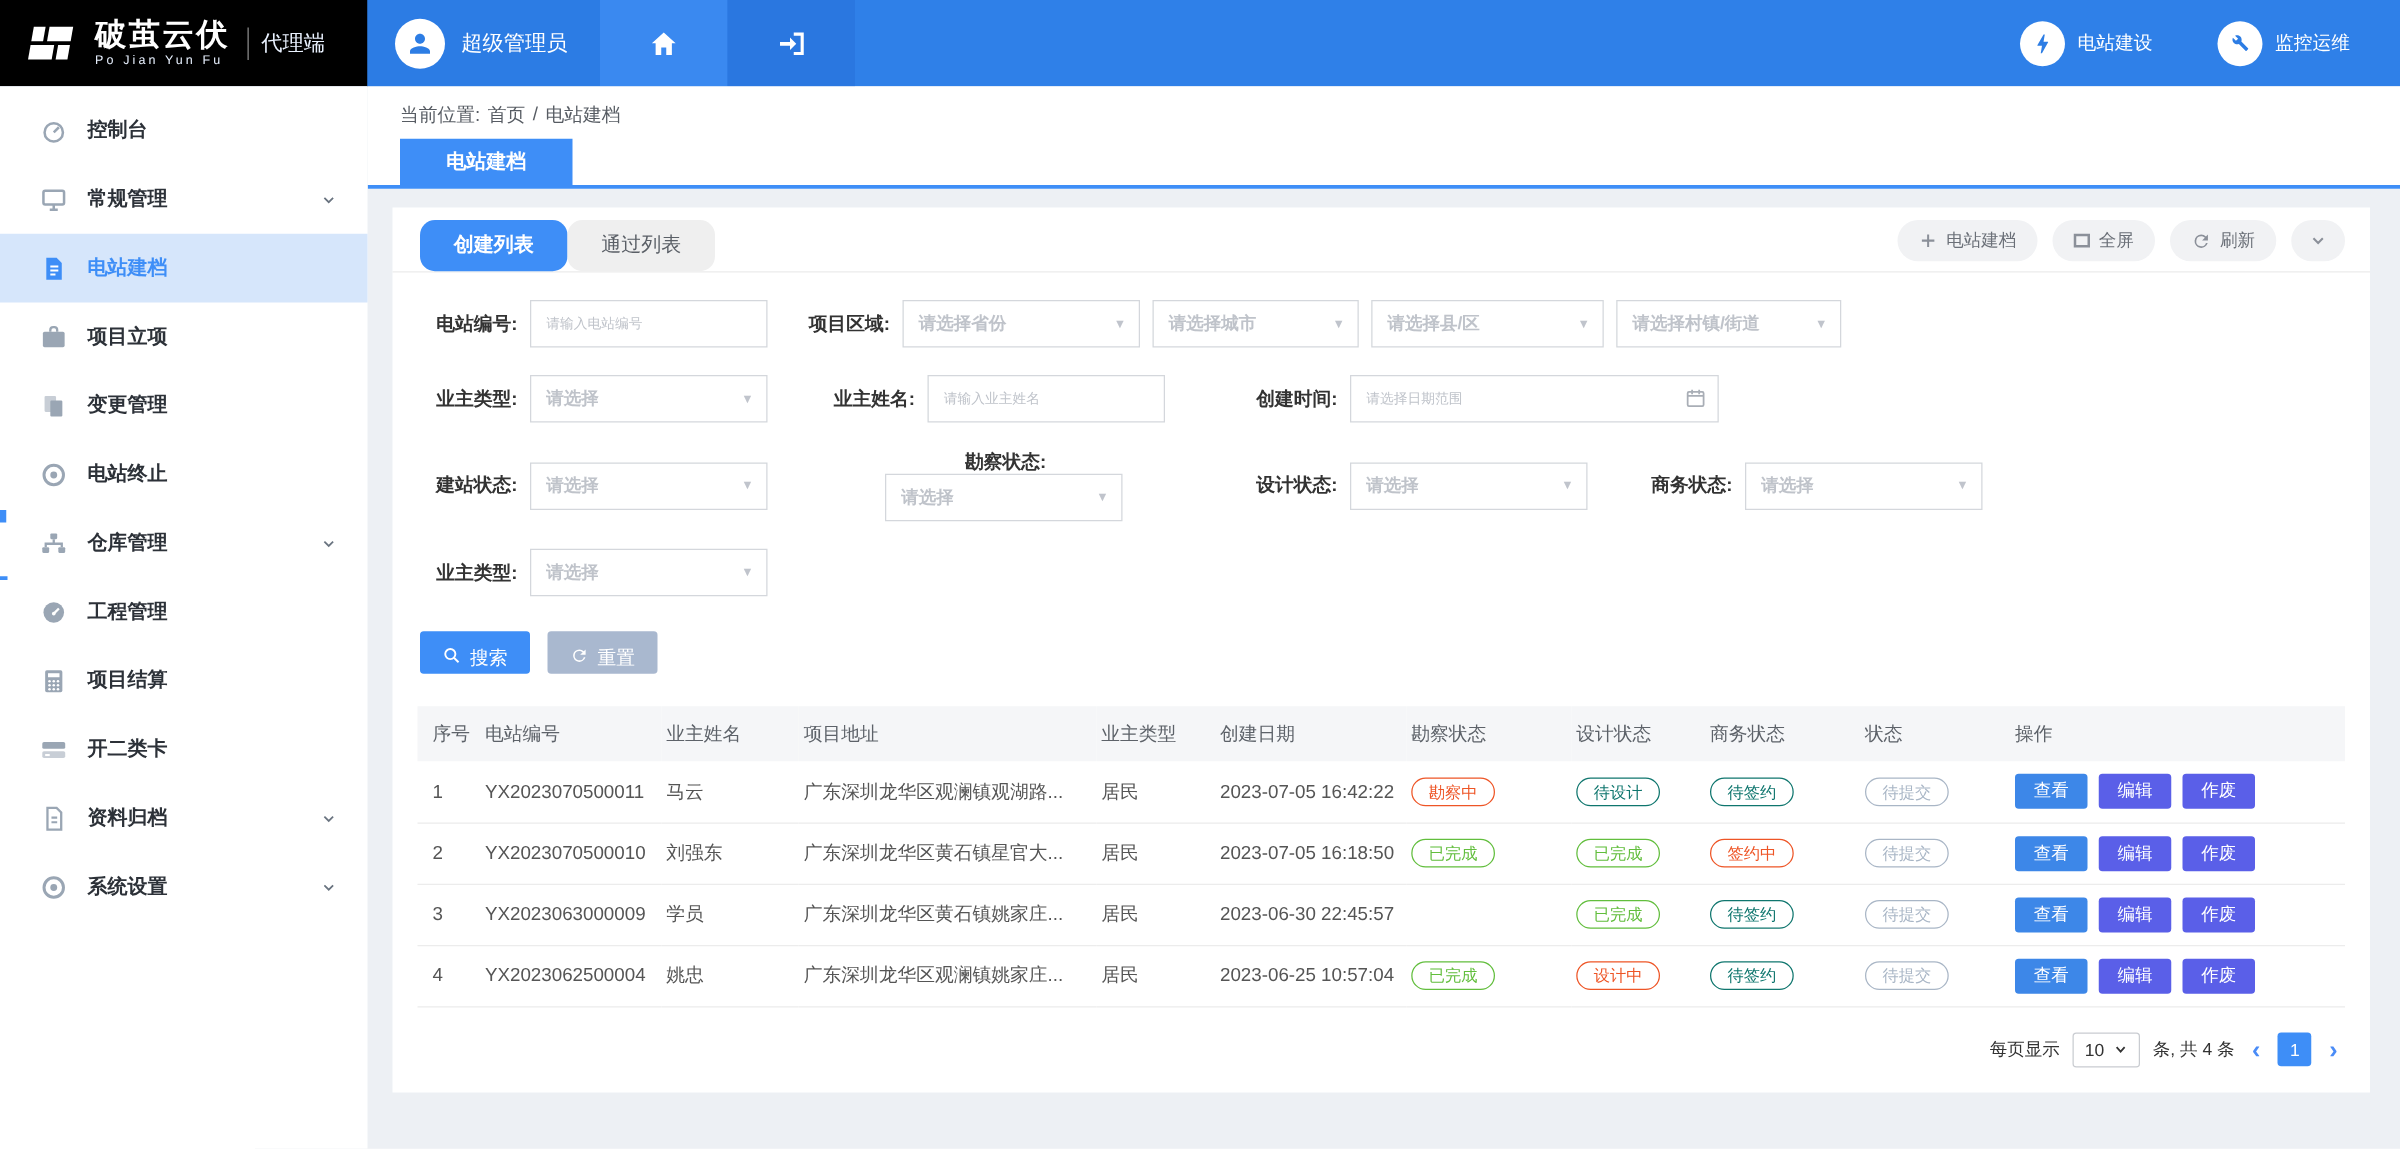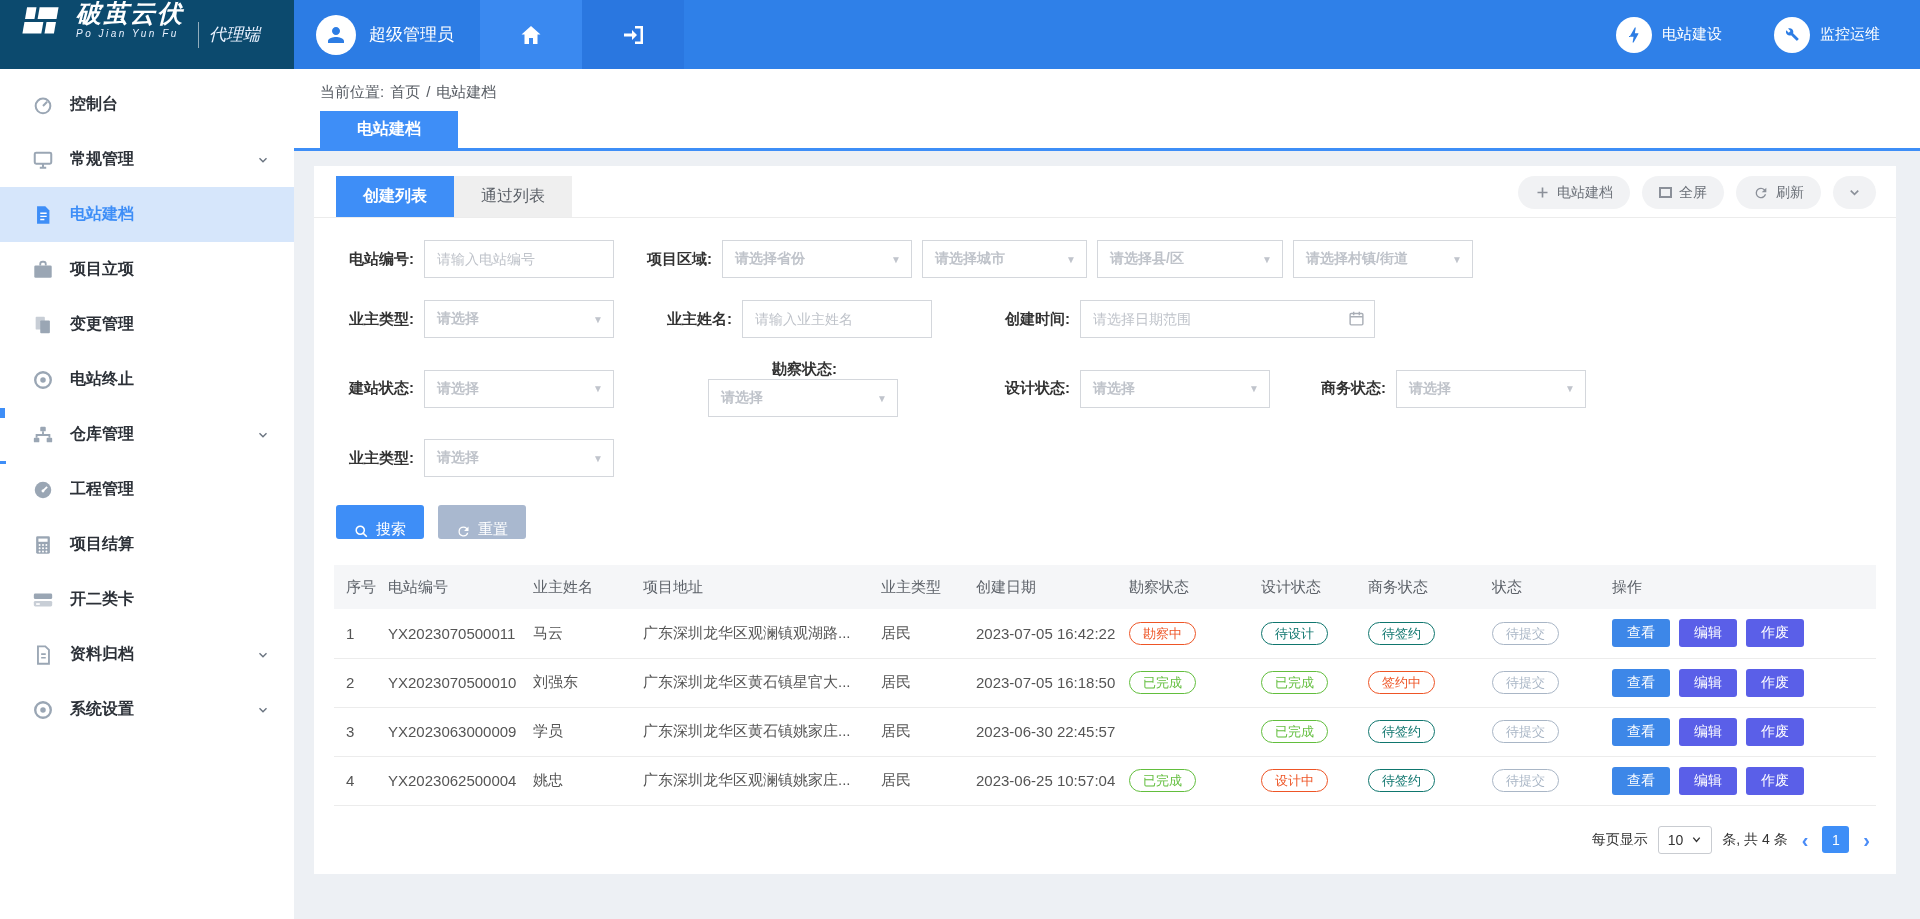--- a/index.html
+++ b/index.html
@@ -2,21 +2,21 @@
 <html><head>
 <meta charset="utf-8">
 <style>
   * { box-sizing: border-box; margin: 0; padding: 0; }
   html,body { width:1920px; height:919px; overflow:hidden; }
   body { font-family:"Liberation Sans","DejaVu Sans",sans-serif; background:#edf0f4; color:#333; }
   svg { display:block; }
 
   
   .header { height:69px; display:flex; align-items:stretch; background:#2f80e8; }
-  .logo-zone { width:294px; background:#0c4a6e; display:flex; padding-left:20px; flex:none;font-style:italic; }
+  .logo-zone { width:294px; background:#000000; display:flex; align-items:center; padding-left:20px; flex:none; }
   .logo-mark { width:44px; height:42px; margin-right:12px; flex:none; }
   .logo-text .cn { color:#fff; font-size:25px; font-weight:bold; letter-spacing:2px; line-height:26px; }
   .logo-text .en { color:#e8f1ff; font-size:10px; letter-spacing:2.5px; margin-top:2px; }
   .portal { display:flex; align-items:center; color:#eaf2ff; font-size:17px; margin-left:14px; }
   .portal .bar { width:1px; height:26px; background:rgba(255,255,255,.55); margin-right:10px; }
   .user-zone { display:flex; align-items:center; padding:0 26px 0 22px; background:#2c7ce4; }
   .avatar { width:40px; height:40px; border-radius:50%; background:#fff; display:flex; align-items:center; justify-content:center; margin-right:13px; }
   .user-name { color:#fff; font-size:17px; }
   .head-tile { width:102px; display:flex; align-items:center; justify-content:center; cursor:pointer; }
   .tile-home { background:#3a89f0; }
@@ -40,46 +40,46 @@
   .topbar { background:#fff; border-bottom:3px solid #3e8ef7; }
   .breadcrumb { padding:14px 26px 2px; font-size:15px; color:#575c63; display:flex; gap:6px; }
   .page-tabs { height:40px; display:flex; align-items:flex-end; padding-left:26px; margin-top:4px; }
   .page-tab { height:37px; min-width:138px; background:#3e8ef7; color:#fff; font-size:16px; font-weight:bold;
               display:flex; align-items:center; justify-content:center; padding:0 20px; }
 
   
   .card { background:#fff; margin:15px 24px 0 20px; flex:none; padding-bottom:20px; }
   .card-head { display:flex; justify-content:space-between; align-items:center; padding:10px 20px 0 22px; border-bottom:1px solid #ececec; }
   .list-tabs { display:flex; align-self:flex-end; }
-  .list-tab { height:41px; min-width:118px; display:flex; align-items:center; justify-content:center; font-size:16px; cursor:pointer; background:#efefef; color:#5a5f66; padding:0 12px; }
+  .list-tab { height:41px; min-width:118px; display:flex; align-items:center; justify-content:center; font-size:16px; cursor:pointer; background:#efefef; color:#5a5f66; padding:0 12px;border-radius:12px; }
   .list-tab.active { background:#3e8ef7; color:#fff; font-weight:bold; }
   .toolbar { display:flex; gap:12px; padding-bottom:8px; }
   .tool-btn { height:33px; border-radius:17px; background:#f1f2f4; border:none; color:#6b7078; font-size:14px;
               display:flex; align-items:center; gap:7px; padding:0 17px; cursor:pointer; }
   .tool-btn .t-ico { color:#8b9099; }
   .fs-box { width:13px; height:11px; border:2px solid #8b9099; }
 
   
   .filters { padding:22px 22px 0; }
   .f-row { display:flex; align-items:center; margin-bottom:22px; }
   .fg { display:flex; align-items:center; flex:none; }
   .fg-w298 { width:298px; }
   .f-label { width:88px; text-align:right; padding-right:10px; font-size:15px; font-weight:bold; color:#333; flex:none; }
-  .inp { width:190px; height:38px; border:1px solid #d4d7dc; padding:0 12px; font-size:14px; color:#444; background:#fff; }
+  .inp { width:190px; height:38px; border:1px solid #d4d7dc; padding:0 12px; font-size:11px; color:#444; background:#fff; }
   .inp::placeholder { color:#bfc3ca; }
   .sel { width:190px; height:38px; border:1px solid #d4d7dc; background:#fff; display:flex; align-items:center;
          justify-content:space-between; padding:0 10px 0 12px; cursor:pointer;font-weight:bold; }
   .sel .ph { color:#bfc3ca; font-size:14px; }
   .sel .arr { color:#c0c4cc; font-size:10px; }
   .sel-gap { margin-right:10px; }
   .date-wrap { position:relative; }
   .date-wrap .inp { width:295px; padding-right:34px; }
   .date-ico { position:absolute; right:10px; top:10px; color:#a9aeb6; }
   .btn-row { display:flex; gap:14px; padding:2px 0 6px 22px; }
-  .btn { height:34px; border:none; border-radius:3px; color:#fff; font-size:15px; display:flex; align-items:flex-end; gap:7px; padding:0 18px; cursor:pointer; }
+  .btn { height:34px; border:none; border-radius:3px; color:#fff; font-size:15px; display:flex; align-items:flex-start; gap:7px; padding:12px 18px; cursor:pointer; }
   .btn-search { background:#3e8ef7; }
   .btn-reset { background:#a9b8cf; }
 
   
   .tbl-wrap { margin:20px 20px 0; }
   table { width:100%; border-collapse:collapse; table-layout:fixed; }
   thead th { background:#f5f6f8; height:44px; font-size:15px; color:#5d6269; font-weight:normal; text-align:left; padding-left:4px; }
   tbody td { height:49px; font-size:15px; color:#555; border-bottom:1px solid #ececec; padding-left:4px; overflow:hidden; white-space:nowrap; }
   th.c-no, td.c-no { padding-left:12px; }
   .pill { display:inline-block; border:1px solid currentColor; border-radius:15px; padding:4px 13px; font-size:13px; line-height:1; }

